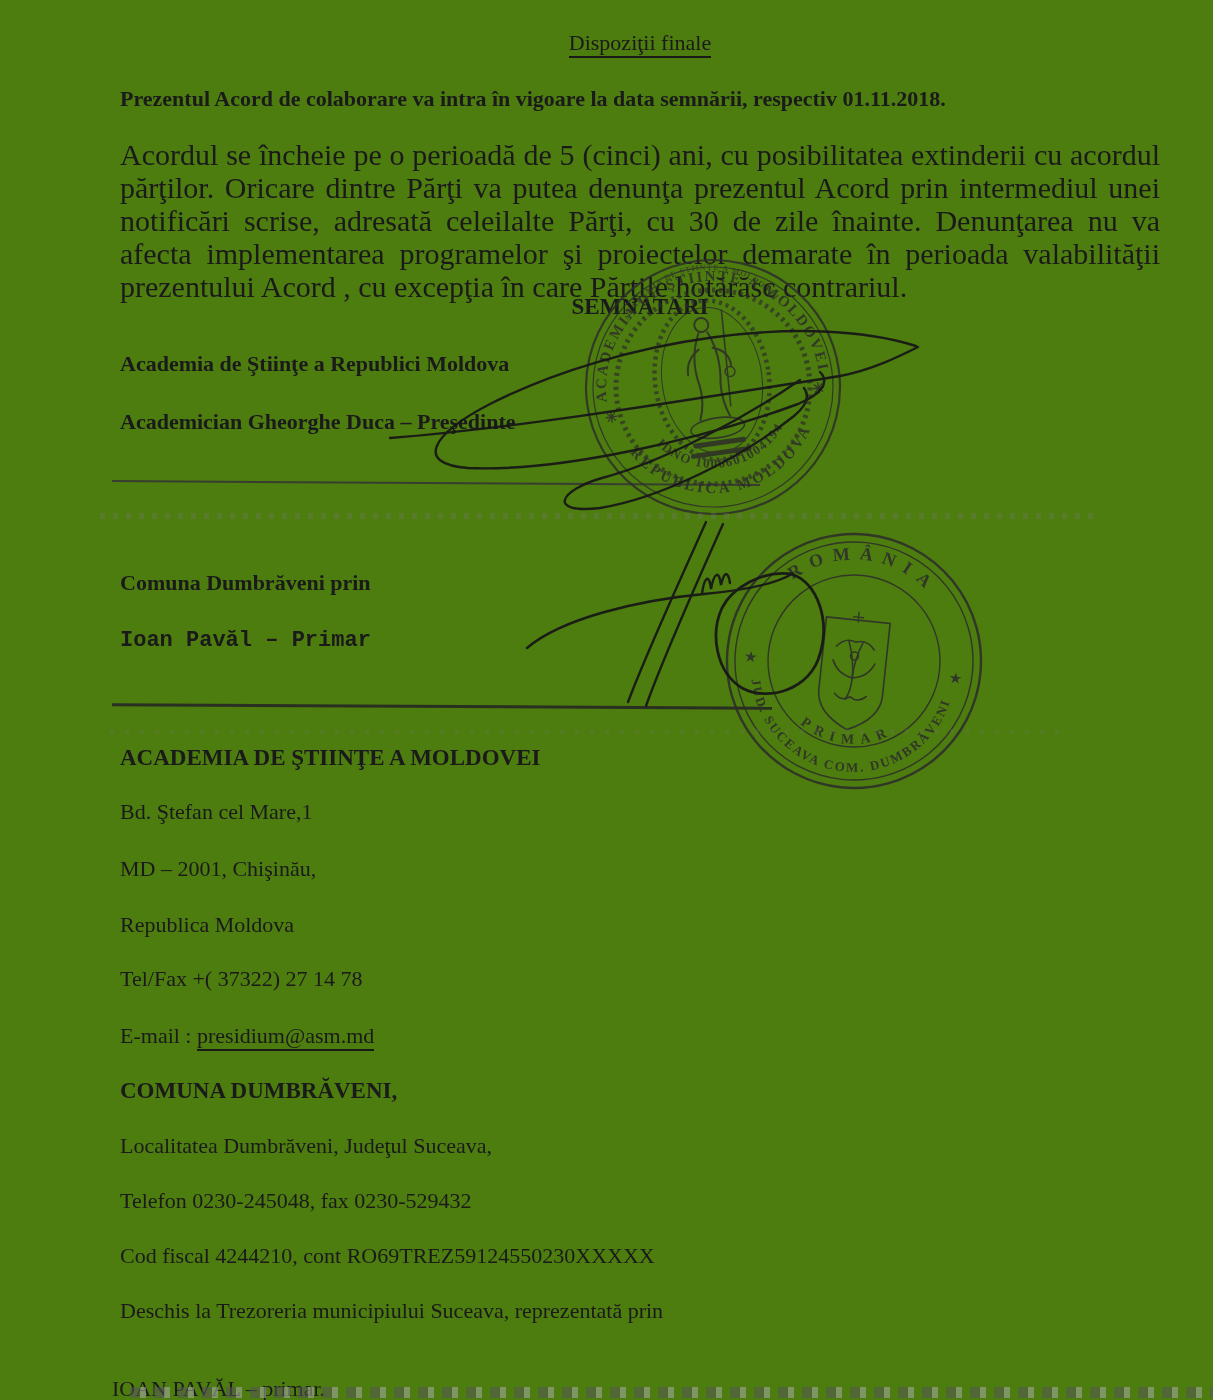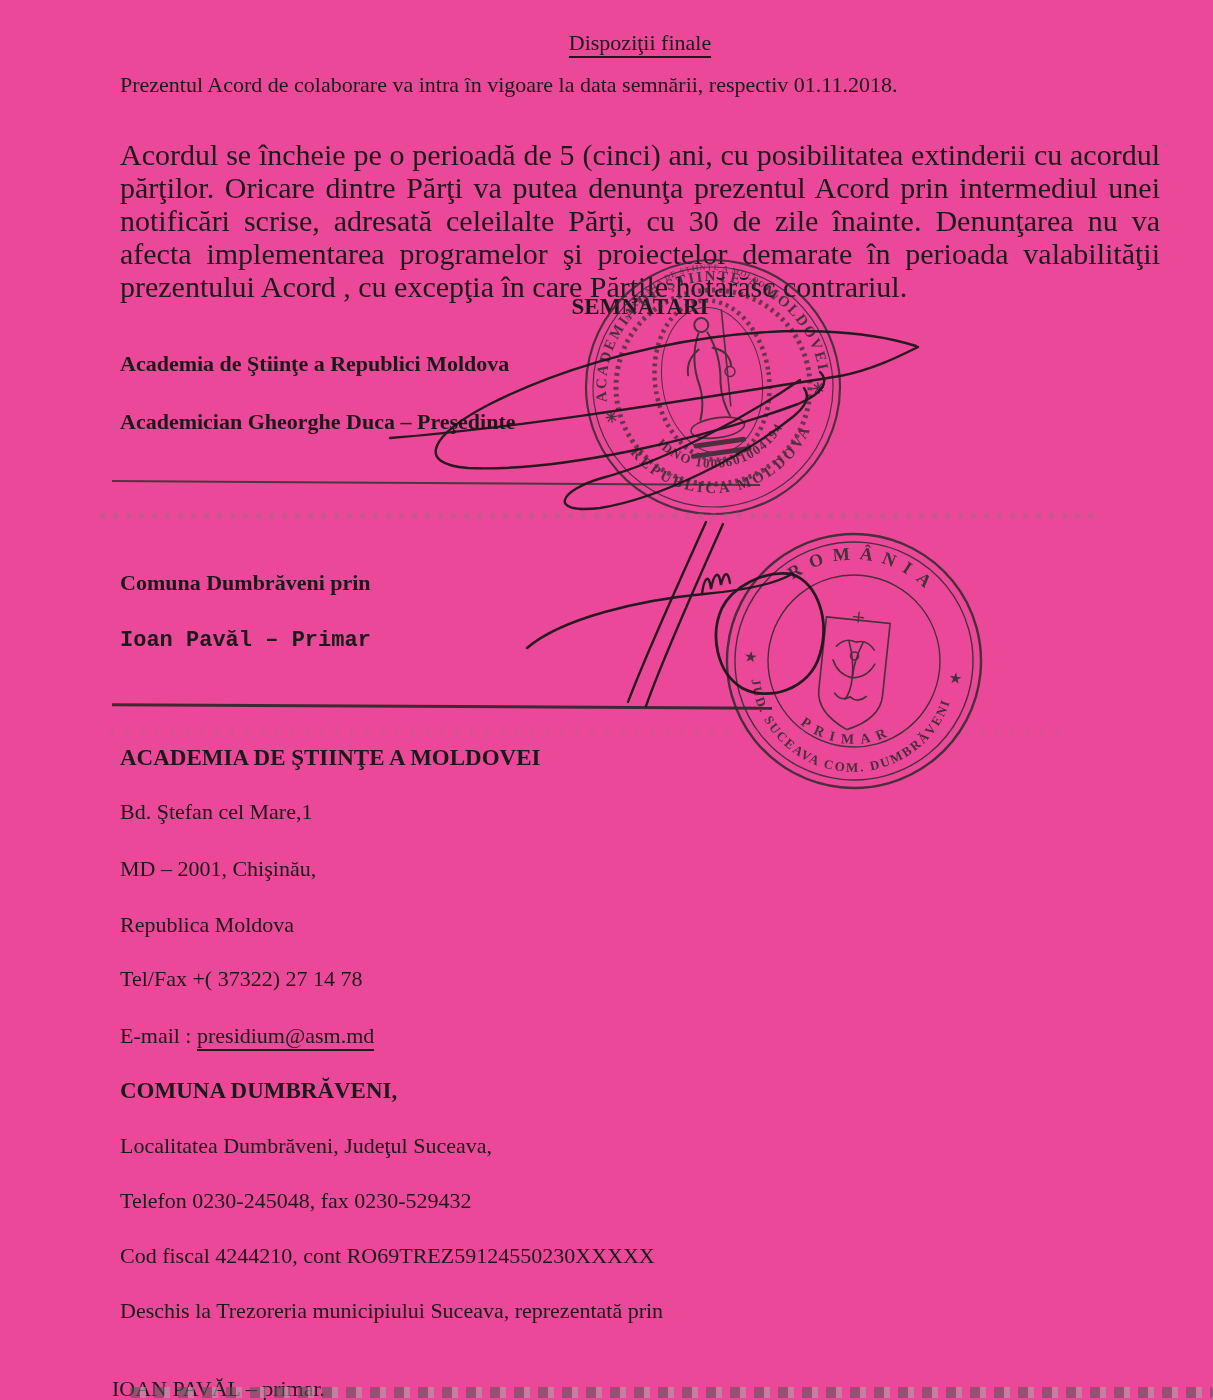--- a/index.html
+++ b/index.html
@@ -1,18 +1,18 @@
 <!DOCTYPE html>
 <html><head>
 <meta charset="utf-8">
 <style>
   html,body{margin:0;padding:0;background:#e8e8e8;}
   .page{
     position:relative;width:1213px;height:1400px;margin:0 auto;
-    background:#ec4899;overflow:hidden;
+    background:#4d7c0f;overflow:hidden;
     font-family:"Liberation Serif","DejaVu Serif",serif;color:#1a1a1a;
   }
   .abs{position:absolute;}
   .t{font-size:22px;line-height:26px;white-space:nowrap;}
   .b{font-weight:bold;}
   .h{font-size:23px;font-weight:bold;}
   .center-col{left:120px;width:1040px;text-align:center;}
   .just{left:120px;width:1040px;white-space:normal;text-align:justify;line-height:33px;font-size:30px;}
   .u{border-bottom:2px solid #1a1a1a;padding-bottom:1px;}
   .rule{position:absolute;background:#343434;opacity:.88;}
@@ -27,21 +27,21 @@
 </style>
 </head>
 <body>
 
 <div class="page">
 
   <div class="abs t center-col" style="top:30px;">
     <span class="u">Dispoziţii finale</span>
   </div>
 
-  <div class="abs t" style="left:120px;top:72px;">Prezentul Acord  de colaborare va intra în vigoare la data semnării, respectiv 01.11.2018.</div>
+  <div class="abs t" style="left:120px;top:86px;font-weight:bold;">Prezentul Acord  de colaborare va intra în vigoare la data semnării, respectiv 01.11.2018.</div>
 
   <div class="abs just" style="top:138px;">Acordul se încheie pe o perioadă de 5 (cinci) ani, cu posibilitatea extinderii cu acordul părţilor. Oricare dintre Părţi va putea denunţa prezentul Acord prin intermediul unei notificări scrise, adresată celeilalte Părţi, cu 30 de zile înainte. Denunţarea nu va afecta implementarea programelor şi proiectelor demarate în perioada valabilităţii prezentului  Acord , cu excepţia în care Părţile hotărăsc contrariul.</div>
 
   <div class="abs h center-col" style="top:294px;text-align:center;">SEMNATARI</div>
 
   <div class="abs t b" style="left:120px;top:351px;text-align:center;">Academia de Ştiinţe a Republici Moldova</div>
   <div class="abs t b" style="left:120px;top:409px;">Academician Gheorghe Duca – Preşedinte</div>
 
   <div class="rule" style="left:112px;top:482px;width:648px;height:2px;transform:rotate(0.35deg);"></div>
 

